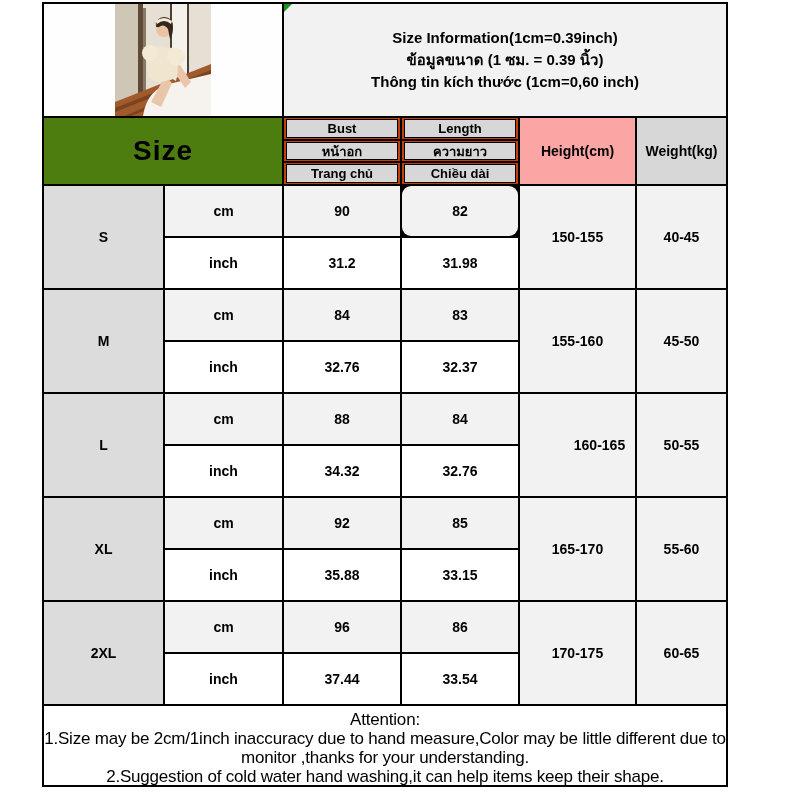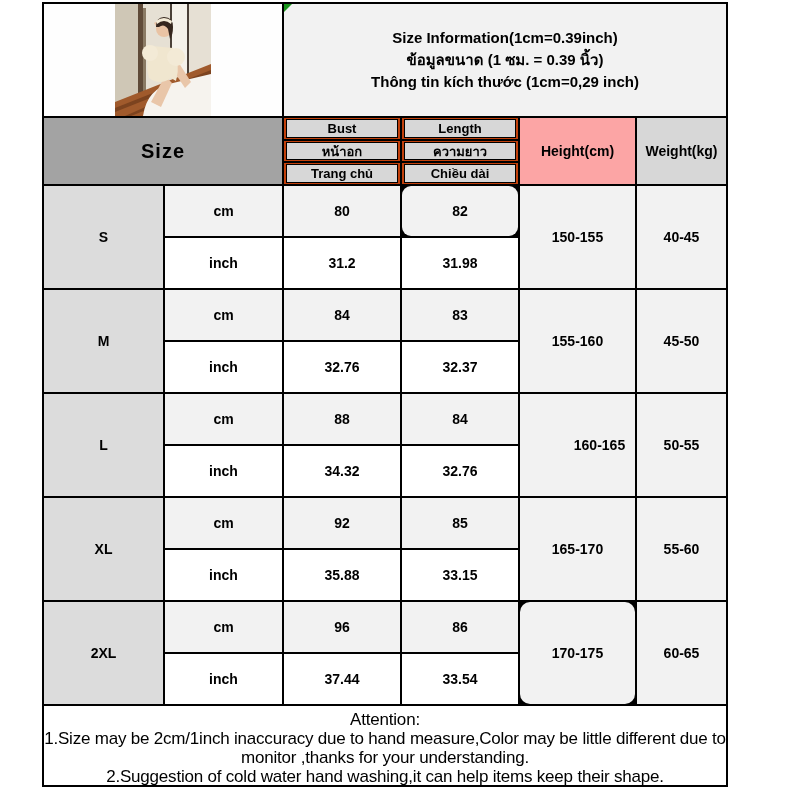--- a/index.html
+++ b/index.html
@@ -16,21 +16,21 @@
   }
   .cell{display:flex;align-items:center;justify-content:center;
     font-weight:bold;font-size:14px;overflow:hidden;}
 
   .c-img{grid-row:1;grid-column:1/3;background:#fefefe;}
   .c-info{grid-row:1;grid-column:3/7;background:#f2f2f2;position:relative;
     flex-direction:column;line-height:22px;font-size:15px;text-align:center;}
   .corner{position:absolute;top:0;left:0;width:0;height:0;
     border-top:8px solid #18941b;border-right:8px solid transparent;}
 
-  .c-size{grid-row:2/5;grid-column:1/3;background:#a3a3a3;font-size:20px;letter-spacing:1px;}
+  .c-size{grid-row:2/5;grid-column:1/3;background:#4d7c0f;font-size:28px;letter-spacing:1px;}
   .c-height{grid-row:2/5;grid-column:5;background:#fca5a5;}
   .c-weight{grid-row:2/5;grid-column:6;background:#d7d7d7;}
 
   .c-stack{background:#c2410c;padding:0;}
   .stack-box{flex:1;align-self:stretch;margin:1px 2px;border:1.5px solid #000;
     background:#d7d7d7;display:flex;align-items:center;justify-content:center;
     font-size:13px;font-weight:bold;}
   .r2{grid-row:2}.r3{grid-row:3}.r4{grid-row:4}
   .col3{grid-column:3}.col4{grid-column:4}
 
@@ -73,21 +73,21 @@
         <circle cx="49" cy="25" r="8" fill="#e9c3a4"></circle>
         <path d="M41 23 Q41 13 49 13 Q58 13 58 23 Q58 31 55 35 L53 25 Q49 19 44 23 Z" fill="#35261e"></path>
         <path d="M41 17 Q49 11 57 17 L56 20 Q49 14 42 20 Z" fill="#f5ecd8"></path>
       </svg>
     </div>
 
     <div class="cell c-info">
       <div class="corner"></div>
       <div>Size Information(1cm=0.39inch)</div>
       <div>ข้อมูลขนาด (1 ซม. = 0.39 นิ้ว)</div>
-      <div>Thông tin kích thước (1cm=0,29 inch)</div>
+      <div>Thông tin kích thước (1cm=0,60 inch)</div>
     </div>
 
     <div class="cell c-size">Size</div>
 
     <div class="cell c-stack r2 col3">
       <div class="stack-box">Bust</div>
     </div>
     <div class="cell c-stack r3 col3">
       <div class="stack-box">หน้าอก</div>
     </div>
@@ -104,21 +104,21 @@
     <div class="cell c-stack r4 col4">
       <div class="stack-box">Chiều dài</div>
     </div>
 
     <div class="cell c-height">Height(cm)</div>
     <div class="cell c-weight">Weight(kg)</div>
 
     <div class="cell c-label" style="grid-area: 5 / 1 / span 2;">S</div>
       <div class="cell bg-lt" style="grid-area: 5 / 2;">cm</div>
       <div class="cell bg-wh" style="grid-area: 6 / 2;">inch</div>
-      <div class="cell bg-lt" style="grid-area: 5 / 3;">80</div>
+      <div class="cell bg-lt" style="grid-area: 5 / 3;">90</div>
       <div class="cell bg-lt" style="grid-area: 5 / 4; border-radius: 9px;">82</div>
       <div class="cell bg-wh" style="grid-area: 6 / 3;">31.2</div>
       <div class="cell bg-wh" style="grid-area: 6 / 4;">31.98</div>
       <div class="cell bg-lt" style="grid-area: 5 / 5 / span 2;">150-155</div>
       <div class="cell bg-lt" style="grid-area: 5 / 6 / span 2;">40-45</div>
       <div class="cell c-label" style="grid-area: 7 / 1 / span 2;">M</div>
       <div class="cell bg-lt" style="grid-area: 7 / 2;">cm</div>
       <div class="cell bg-wh" style="grid-area: 8 / 2;">inch</div>
       <div class="cell bg-lt" style="grid-area: 7 / 3;">84</div>
       <div class="cell bg-lt" style="grid-area: 7 / 4;">83</div>
@@ -144,21 +144,21 @@
       <div class="cell bg-wh" style="grid-area: 12 / 4;">33.15</div>
       <div class="cell bg-lt" style="grid-area: 11 / 5 / span 2;">165-170</div>
       <div class="cell bg-lt" style="grid-area: 11 / 6 / span 2;">55-60</div>
       <div class="cell c-label" style="grid-area: 13 / 1 / span 2;">2XL</div>
       <div class="cell bg-lt" style="grid-area: 13 / 2;">cm</div>
       <div class="cell bg-wh" style="grid-area: 14 / 2;">inch</div>
       <div class="cell bg-lt" style="grid-area: 13 / 3;">96</div>
       <div class="cell bg-lt" style="grid-area: 13 / 4;">86</div>
       <div class="cell bg-wh" style="grid-area: 14 / 3;">37.44</div>
       <div class="cell bg-wh" style="grid-area: 14 / 4;">33.54</div>
-      <div class="cell bg-lt" style="grid-area: 13 / 5 / span 2; border-radius: 10px;">170-175</div>
+      <div class="cell bg-lt" style="grid-area: 13 / 5 / span 2;">170-175</div>
       <div class="cell bg-lt" style="grid-area: 13 / 6 / span 2;">60-65</div>
       <div class="cell c-attn">
       <div class="attn-wrap">Attention:</div>
       <div class="attn-wrap">1.Size may be 2cm/1inch inaccuracy due to hand measure,Color may be little different due to monitor ,thanks for your understanding.</div>
       <div class="attn-wrap">2.Suggestion of cold water hand washing,it can help items keep their shape.</div>
     </div>
   </div>
 </div>
 
 </body></html>

